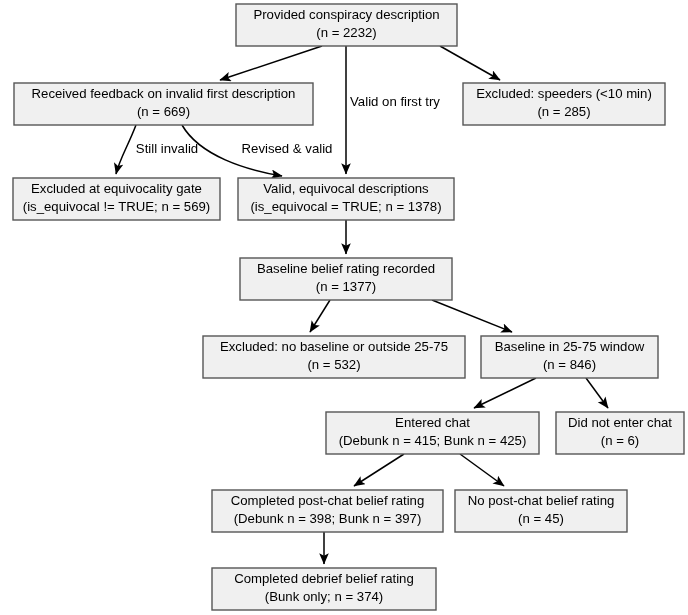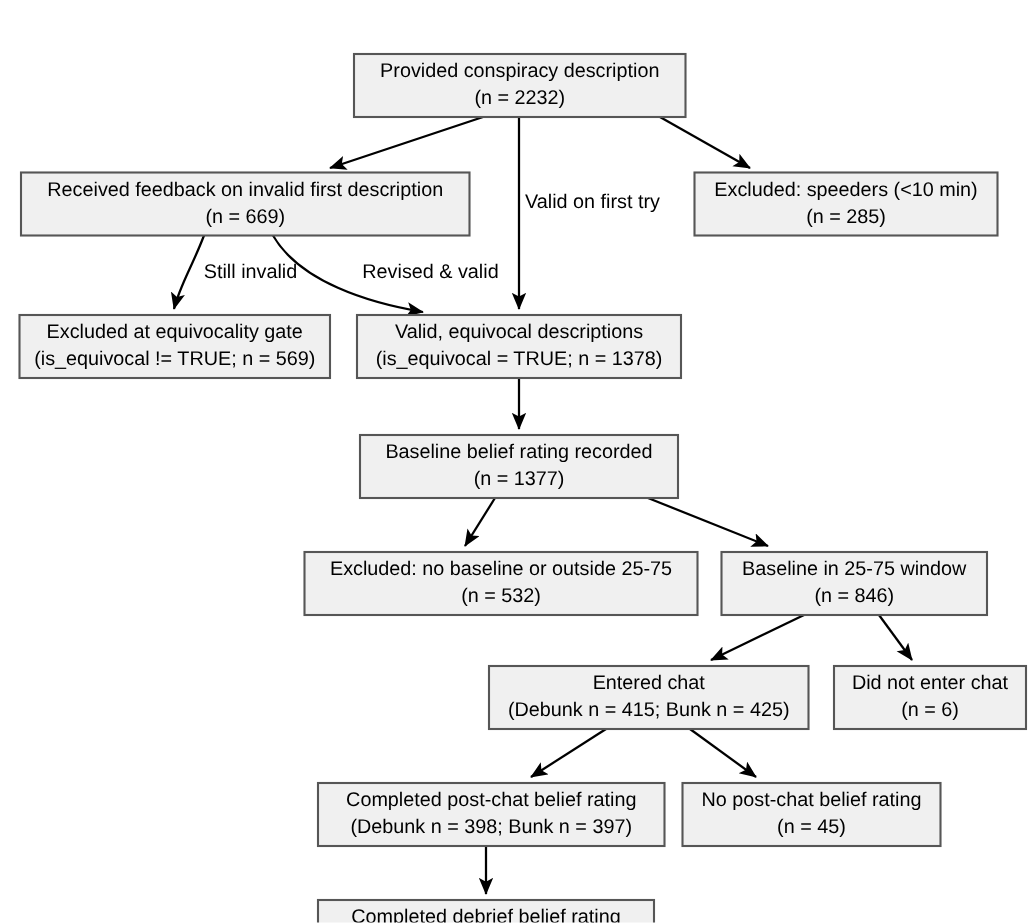--- a/index.html
+++ b/index.html
@@ -10,21 +10,20 @@
   body {
     width: 688px;
     height: 615px;
     font-family: "Liberation Sans", sans-serif;
     overflow: hidden;
   }
   #flow-root {
     position: relative;
     width: 688px;
     height: 539px;
-    margin-top: 32px;
   }
   svg#flowchart {
     display: block;
     width: 688px;
     height: 615px;
   }
   .node-rect {
     fill: #f0f0f0;
     stroke: #565656;
     stroke-width: 1.4;

